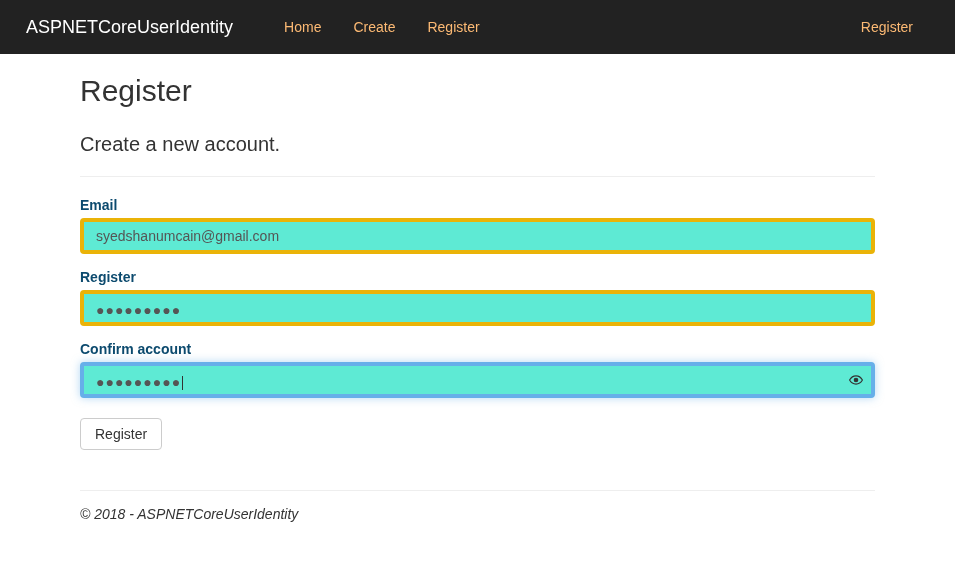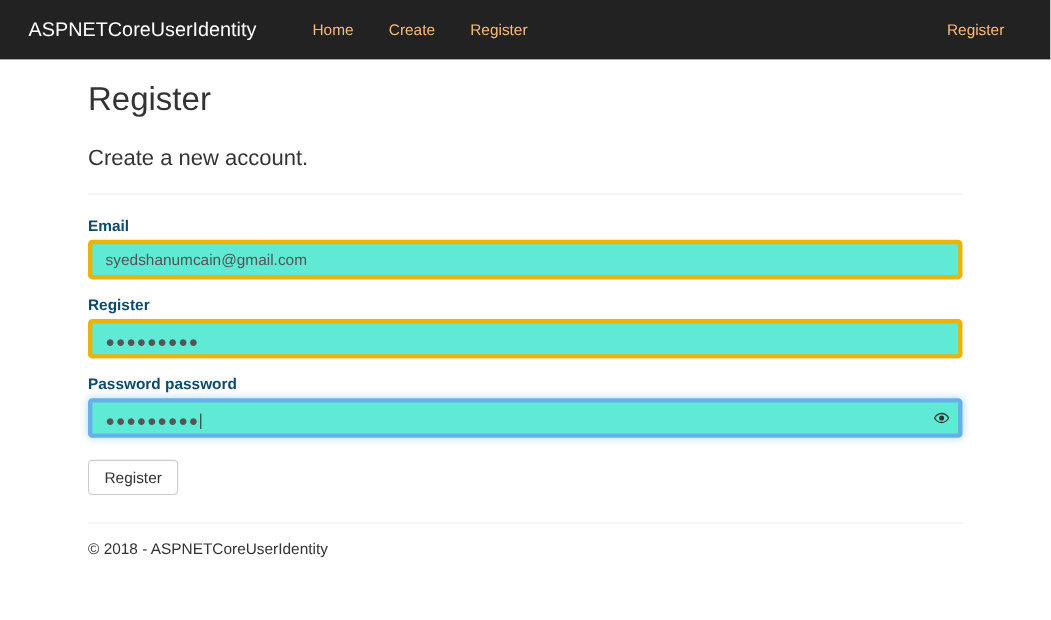--- a/index.html
+++ b/index.html
@@ -123,21 +123,22 @@
       font-weight: 400;
       text-align: center;
       border: 1px solid #ccc;
       border-radius: 4px;
       background-color: #fff;
       color: #333;
       cursor: pointer;
       margin-top: 5px;
     }
     .footer {
-      margin-top: 25px;
+      margin-top: 40px;
+      font-style: italic;
     }
     .footer hr {
       margin-bottom: 15px;
     }
     .footer p {
       font-size: 14px;
       color: #333;
     }
     .dots {
       letter-spacing: 1px;
@@ -189,21 +190,21 @@
     </div>
 
     <div class="form-group">
       <label>Register</label>
       <div class="form-control">
         <span class="dots">●●●●●●●●●</span>
       </div>
     </div>
 
     <div class="form-group">
-      <label>Password password</label>
+      <label>Confirm account</label>
       <div class="password-wrapper">
         <div class="form-control focused">
           <span class="dots">●●●●●●●●●</span><span class="cursor-bar"></span>
         </div>
         <span class="reveal-eye">
           <svg width="14" height="14" viewBox="0 0 24 24" fill="none" stroke="#333" stroke-width="2">
             <path d="M1 12s4-7 11-7 11 7 11 7-4 7-11 7S1 12 1 12z"></path>
             <circle cx="12" cy="12" r="3" fill="#333"></circle>
           </svg>
         </span>

